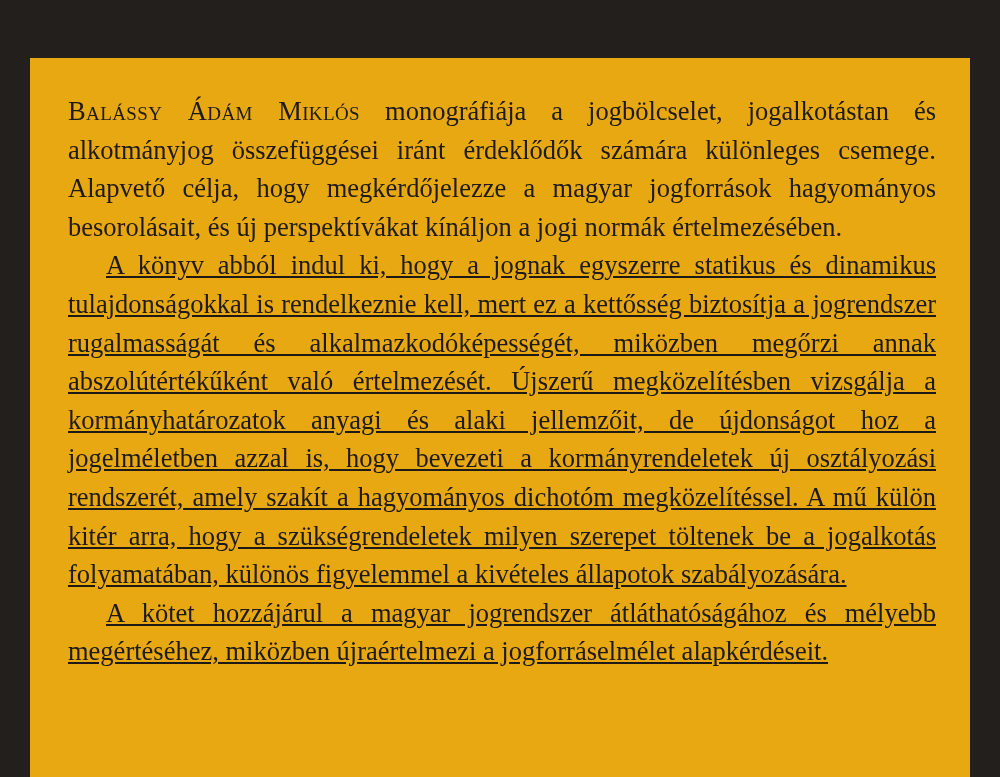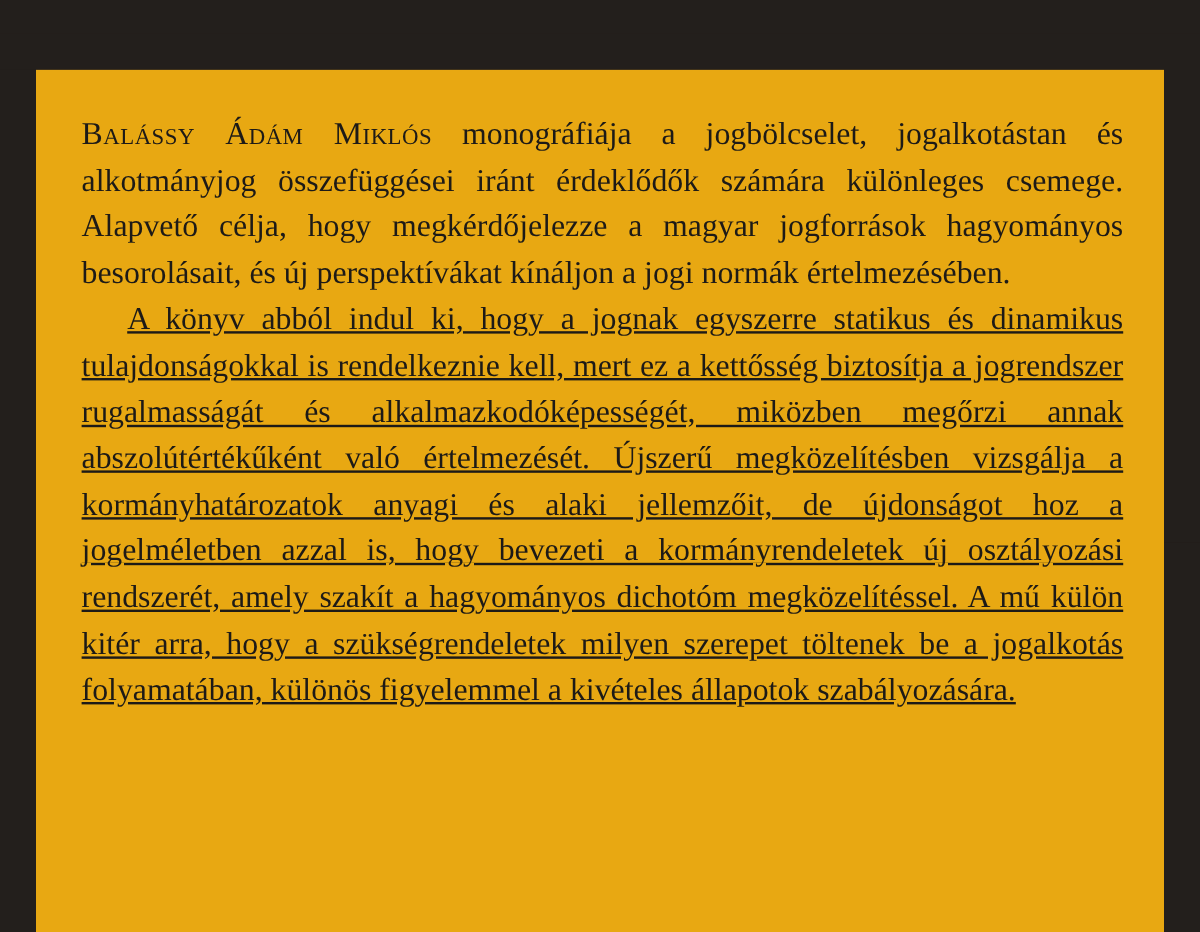--- a/index.html
+++ b/index.html
@@ -92,20 +92,21 @@
 
 <div class="page">
 
   <div class="blurb-panel">
     <div class="text-body">
 
       <p class="para"><span class="smallcaps">Balássy Ádám Miklós</span><span> monográfiája a jogbölcselet, jogalkotástan és alkotmányjog összefüggései iránt érdeklődők számára különleges csemege. Alapvető célja, hogy megkérdőjelezze a magyar jogforrások hagyományos besorolásait, és új perspektívákat kínáljon a jogi normák értelmezésében.</span></p>
 
       <p class="para">A könyv abból indul ki, hogy a jognak egyszerre statikus és dinamikus tulajdonságokkal is rendelkeznie kell, mert ez a kettősség biztosítja a jogrendszer rugalmasságát és alkalmazkodóképességét, miközben megőrzi annak abszolútértékűként való értelmezését. Újszerű megközelítésben vizsgálja a kormányhatározatok anyagi és alaki jellemzőit, de újdonságot hoz a jogelméletben azzal is, hogy bevezeti a kormányrendeletek új osztályozási rendszerét, amely szakít a hagyományos dichotóm megközelítéssel. A mű külön kitér arra, hogy a szükségrendeletek milyen szerepet töltenek be a jogalkotás folyamatában, különös figyelemmel a kivételes állapotok szabályozására.</p>
 
+      <p class="para">A kötet hozzájárul a magyar jogrendszer átláthatóságához és mélyebb megértéséhez, miközben újraértelmezi a jogforráselmélet alapkérdéseit.</p>
 
     </div>
   </div>
 
   <div class="left-dark-edge"></div>
   <div class="top-dark-edge"></div>
   <div class="right-dark-edge"></div>
   <div class="spine-notch"></div>
 
 </div>

